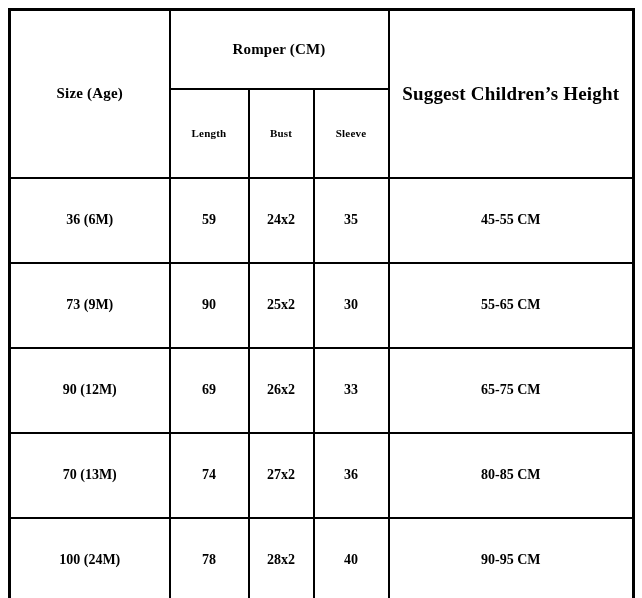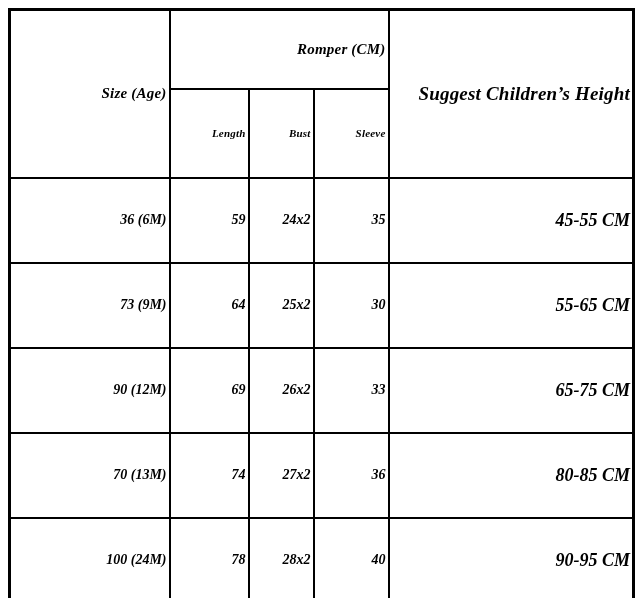--- a/index.html
+++ b/index.html
@@ -23,28 +23,27 @@
     width: 624px;
     height: 582px;
     box-sizing: border-box;
     border-collapse: collapse;
     table-layout: fixed;
     background: #ffffff;
   }
 
   #size-chart td {
     border: 2px solid #000000;
-    text-align: right;
+    text-align: center;
     vertical-align: middle;
     font-weight: bold;
     color: #000000;
     background: #ffffff;
     padding: 0 2px;
     line-height: 1.15;
-    font-style: italic;
   }
 
   
   #size-chart {
     border: 3px solid #000000;
   }
 
   
   .col-size   { width: 160px; }
   .col-length { width: 79px;  }
@@ -54,21 +53,21 @@
 
   
   .hdr-size    { font-size: 15px; letter-spacing: 0.2px; }
   .hdr-romper  { font-size: 15px; letter-spacing: 0.2px; }
   .hdr-height  { font-size: 19px; letter-spacing: 0.2px; }
   .hdr-sub     { font-size: 11px; letter-spacing: 0.2px; }
 
   
   .cell-size   { font-size: 14px; }
   .cell-num    { font-size: 14px; }
-  .cell-height { font-size: 18px; }
+  .cell-height { font-size: 14px; }
 
   
   .row-romper-title td { height: 77px; }
   .row-subhead td      { height: 87px; }
   
   .row-data td         { height: 83px; }
 </style>
 </head>
 <body>
 
@@ -94,21 +93,21 @@
 
     <tr class="row-data">
       <td class="cell-size">36 (6M)</td>
       <td class="cell-num">59</td>
       <td class="cell-num">24x2</td>
       <td class="cell-num">35</td>
       <td class="cell-height">45-55 CM</td>
     </tr>
     <tr class="row-data">
       <td class="cell-size">73 (9M)</td>
-      <td class="cell-num">64</td>
+      <td class="cell-num">90</td>
       <td class="cell-num">25x2</td>
       <td class="cell-num">30</td>
       <td class="cell-height">55-65 CM</td>
     </tr>
     <tr class="row-data">
       <td class="cell-size">90 (12M)</td>
       <td class="cell-num">69</td>
       <td class="cell-num">26x2</td>
       <td class="cell-num">33</td>
       <td class="cell-height">65-75 CM</td>

